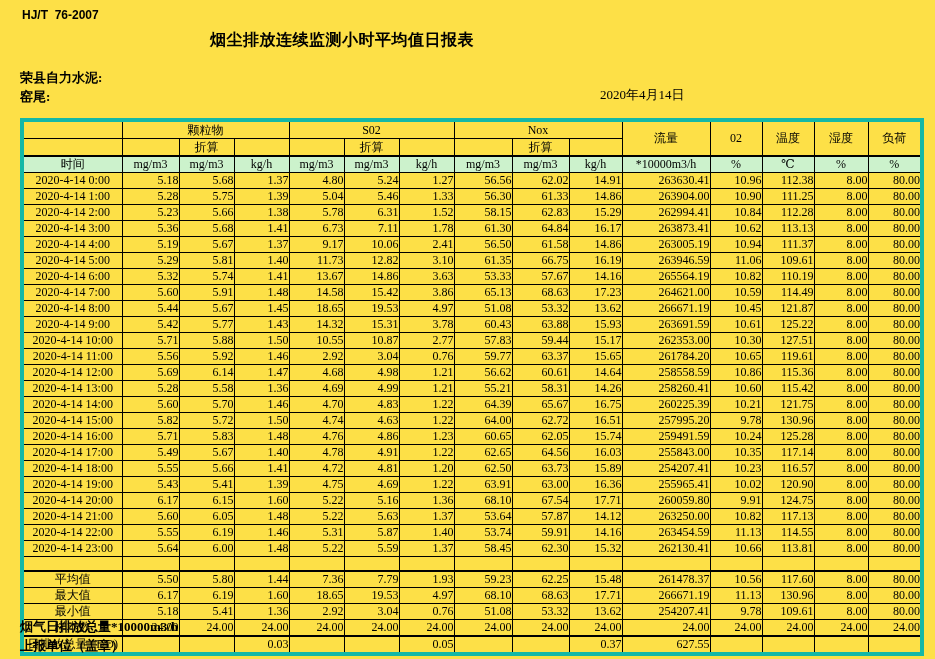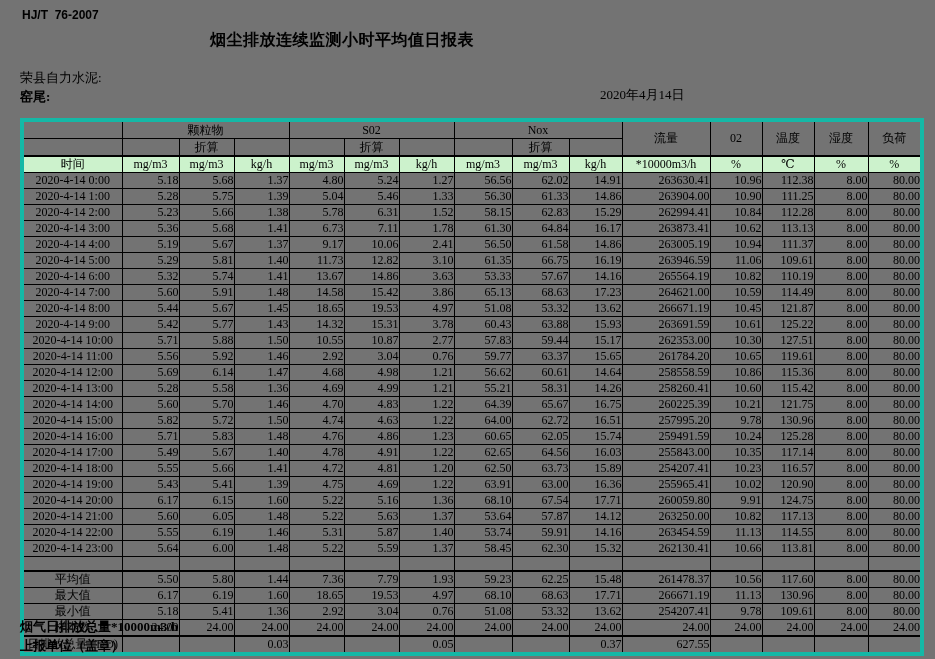--- a/index.html
+++ b/index.html
@@ -1,35 +1,35 @@
 <!DOCTYPE html>
 <html><head>
 <meta charset="utf-8">
 <style>
   html,body{margin:0;padding:0;background:#fff;}
   .page{
     position:relative;
     width:935px;height:659px;
-    background:#737373;
+    background:#fde047;
     font-family:"Liberation Serif","DejaVu Serif",serif;
     color:#000;
     overflow:hidden;
   }
   .std-code{
     position:absolute;left:22px;top:8px;
     font-size:12px;font-weight:bold;white-space:pre;
     font-family:"Liberation Sans","DejaVu Sans",sans-serif;
   }
   .report-title{
     position:absolute;left:210px;top:30px;
     font-size:16px;font-weight:bold;letter-spacing:0.5px;
   }
   .company{
     position:absolute;left:20px;top:69px;
-    font-size:13px;font-weight:normal;
+    font-size:13px;font-weight:bold;
   }
   .location{
     position:absolute;left:20px;top:88px;
     font-size:13px;font-weight:bold;
   }
   .report-date{
     position:absolute;left:600px;top:86px;
     font-size:13px;
   }
   table.report{

